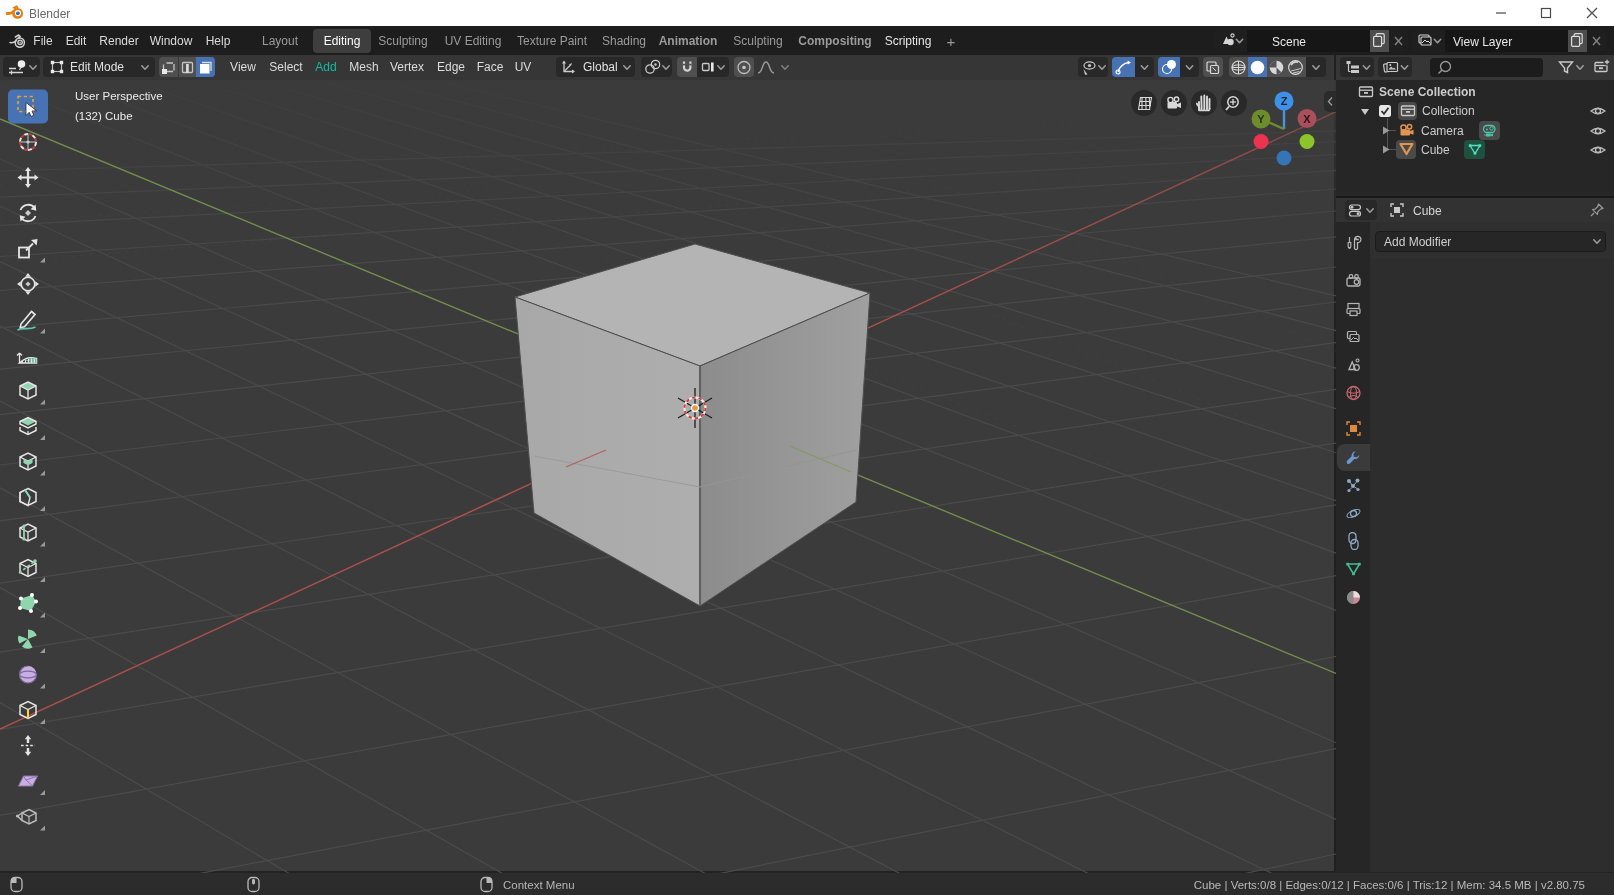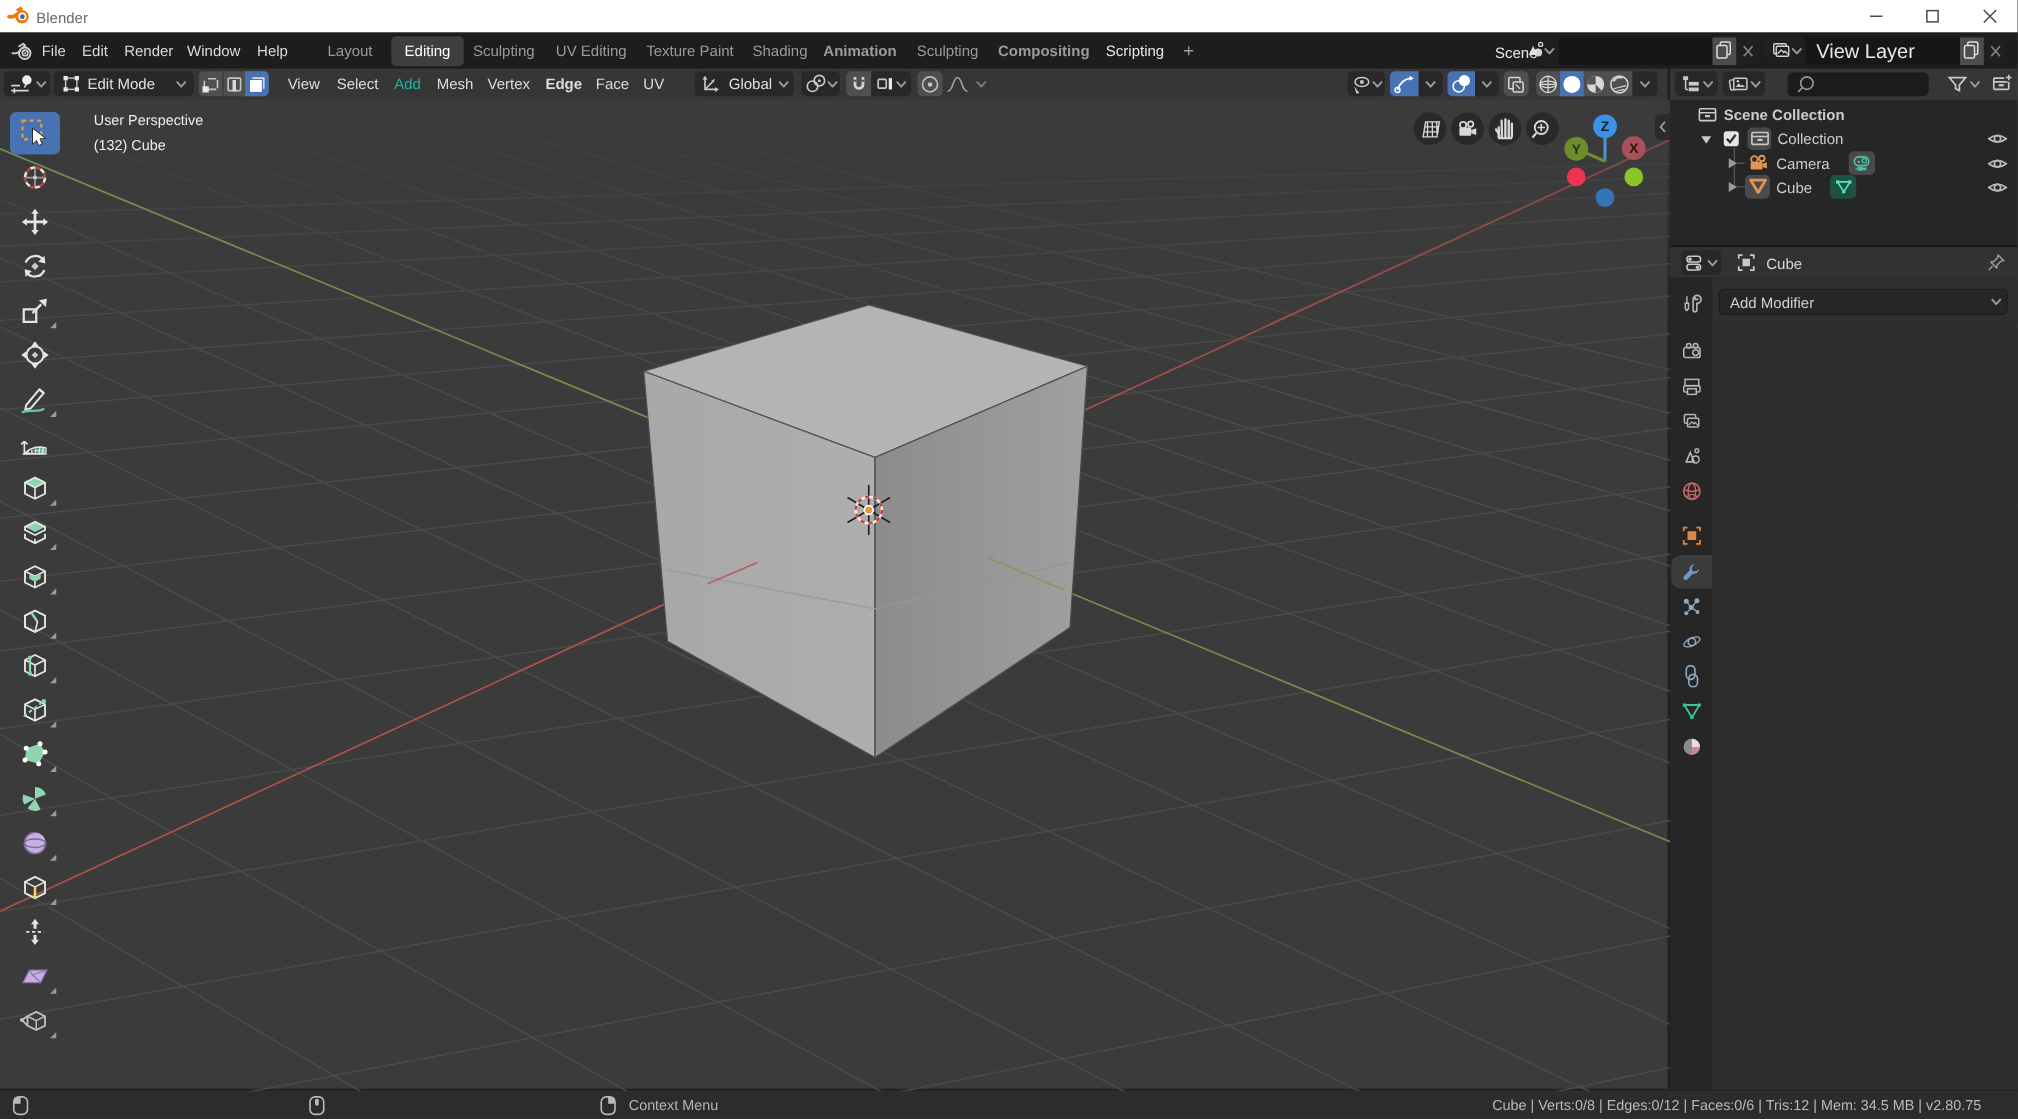--- a/index.html
+++ b/index.html
@@ -48,38 +48,38 @@
 <span style="position:absolute;left:951px;top:41px;transform:translate(-50%,-50%);font-size:12px;color:#9b9b9b;white-space:nowrap;font-weight:normal;letter-spacing:0px"><span style="font-size:15px">+</span></span>
 <div style="position:absolute;left:1214px;top:30px;width:194px;height:22px;background:#1f1f1f;border-radius:4px;"></div>
 <div style="position:absolute;left:1247px;top:30px;width:123px;height:22px;background:#161616;border-radius:0px;"></div>
 <div style="position:absolute;left:1370px;top:30px;width:19px;height:22px;background:#4d4d4d;border-radius:0px;"></div>
 <svg style="position:absolute;left:1216px;top:30px" width="30" height="22" viewBox="0 0 30 22">
       <path d="M7 14 L10.5 6.5 L14 14 Z" fill="#d5d5d5"></path>
       <circle cx="14.5" cy="12" r="3.2" fill="#d5d5d5"></circle>
       <circle cx="16.5" cy="5.5" r="1.6" fill="none" stroke="#d5d5d5" stroke-width="1.1"></circle>
       <path d="M20.3 9.24 L23.5 12.76 L26.7 9.24" fill="none" stroke="#999" stroke-width="1.6" stroke-linecap="round" stroke-linejoin="round"></path>
     </svg>
-<span style="position:absolute;left:1196px;top:41.5px;transform:translateY(-50%);font-size:12px;color:#e8e8e8;white-space:nowrap;font-weight:normal;letter-spacing:0px">Scene</span>
+<span style="position:absolute;left:1272px;top:41.5px;transform:translateY(-50%);font-size:12px;color:#e8e8e8;white-space:nowrap;font-weight:normal;letter-spacing:0px">Scene</span>
 <svg style="position:absolute;left:1370px;top:30px" width="19" height="22" viewBox="0 0 19 22">
       <rect x="6.2" y="3.6" width="8" height="10" rx="1.2" fill="none" stroke="#ddd" stroke-width="1.2"></rect>
       <rect x="3.6" y="6.4" width="8" height="10" rx="1.2" fill="#4d4d4d" stroke="#ddd" stroke-width="1.2"></rect>
     </svg>
 <svg style="position:absolute;left:1389px;top:30px" width="19" height="22" viewBox="0 0 19 22">
       <path d="M6 7 L13 15 M13 7 L6 15" stroke="#838383" stroke-width="1.4"></path>
     </svg>
 <div style="position:absolute;left:1412px;top:30px;width:194px;height:22px;background:#1f1f1f;border-radius:4px;"></div>
 <div style="position:absolute;left:1445px;top:30px;width:123px;height:22px;background:#161616;border-radius:0px;"></div>
 <div style="position:absolute;left:1568px;top:30px;width:19px;height:22px;background:#4d4d4d;border-radius:0px;"></div>
 <svg style="position:absolute;left:1414px;top:30px" width="30" height="22" viewBox="0 0 30 22">
       <rect x="5" y="5" width="10" height="8" rx="1" fill="none" stroke="#d5d5d5" stroke-width="1.1"></rect>
       <rect x="7" y="7" width="10" height="8" rx="1" fill="#1f1f1f" stroke="#d5d5d5" stroke-width="1.1"></rect>
       <path d="M8 13 L11 10 L13 12 L14 11 L16.5 13.5" fill="none" stroke="#d5d5d5" stroke-width="1"></path>
       <path d="M20.3 9.24 L23.5 12.76 L26.7 9.24" fill="none" stroke="#999" stroke-width="1.6" stroke-linecap="round" stroke-linejoin="round"></path>
     </svg>
-<span style="position:absolute;left:1453px;top:41.5px;transform:translateY(-50%);font-size:16px;color:#e8e8e8;white-space:nowrap;font-weight:normal;letter-spacing:0px">View Layer</span>
+<span style="position:absolute;left:1453px;top:41.5px;transform:translateY(-50%);font-size:12px;color:#e8e8e8;white-space:nowrap;font-weight:normal;letter-spacing:0px">View Layer</span>
 <svg style="position:absolute;left:1568px;top:30px" width="19" height="22" viewBox="0 0 19 22">
       <rect x="6.2" y="3.6" width="8" height="10" rx="1.2" fill="none" stroke="#ddd" stroke-width="1.2"></rect>
       <rect x="3.6" y="6.4" width="8" height="10" rx="1.2" fill="#4d4d4d" stroke="#ddd" stroke-width="1.2"></rect>
     </svg>
 <svg style="position:absolute;left:1587px;top:30px" width="19" height="22" viewBox="0 0 19 22">
       <path d="M6 7 L13 15 M13 7 L6 15" stroke="#838383" stroke-width="1.4"></path>
     </svg>
 <div style="position:absolute;left:0px;top:55px;width:1336px;height:25px;background:#363636;border-radius:0px;"></div>
 <div style="position:absolute;left:3px;top:57px;width:37px;height:20px;background:#282828;border-radius:4px;"></div>
 <svg style="position:absolute;left:6px;top:58px" width="34" height="19" viewBox="0 0 34 19">
@@ -112,21 +112,21 @@
     </svg>
 <svg style="position:absolute;left:196px;top:58px" width="19" height="19" viewBox="0 0 19 19">
       <path d="M6 4.5 L15 4.5 L15 13" fill="none" stroke="#dadada" stroke-width="1.3"></path>
       <rect x="4" y="6" width="9.5" height="9.5" fill="#ffffff"></rect>
     </svg>
 <span style="position:absolute;left:243px;top:67px;transform:translate(-50%,-50%);font-size:12px;color:#dcdcdc;white-space:nowrap;font-weight:normal;letter-spacing:0px">View</span>
 <span style="position:absolute;left:286px;top:67px;transform:translate(-50%,-50%);font-size:12px;color:#dcdcdc;white-space:nowrap;font-weight:normal;letter-spacing:0px">Select</span>
 <span style="position:absolute;left:326px;top:67px;transform:translate(-50%,-50%);font-size:12px;color:#14b8a6;white-space:nowrap;font-weight:normal;letter-spacing:0px">Add</span>
 <span style="position:absolute;left:364px;top:67px;transform:translate(-50%,-50%);font-size:12px;color:#dcdcdc;white-space:nowrap;font-weight:normal;letter-spacing:0px">Mesh</span>
 <span style="position:absolute;left:407px;top:67px;transform:translate(-50%,-50%);font-size:12px;color:#dcdcdc;white-space:nowrap;font-weight:normal;letter-spacing:0px">Vertex</span>
-<span style="position:absolute;left:451px;top:67px;transform:translate(-50%,-50%);font-size:12px;color:#dcdcdc;white-space:nowrap;font-weight:bold;letter-spacing:0px">Edge</span>
+<span style="position:absolute;left:451px;top:67px;transform:translate(-50%,-50%);font-size:12px;color:#dcdcdc;white-space:nowrap;font-weight:normal;letter-spacing:0px">Edge</span>
 <span style="position:absolute;left:490px;top:67px;transform:translate(-50%,-50%);font-size:12px;color:#dcdcdc;white-space:nowrap;font-weight:normal;letter-spacing:0px">Face</span>
 <span style="position:absolute;left:523px;top:67px;transform:translate(-50%,-50%);font-size:12px;color:#dcdcdc;white-space:nowrap;font-weight:normal;letter-spacing:0px">UV</span>
 <div style="position:absolute;left:556px;top:57px;width:79px;height:20px;background:#282828;border-radius:4px;"></div>
 <svg style="position:absolute;left:559px;top:58px" width="18" height="18" viewBox="0 0 18 18">
       <path d="M5 3.5 L5 13.5 L15 13.5" fill="none" stroke="#c9c9c9" stroke-width="1.3"></path>
       <path d="M3 5.5 L5 2.5 L7 5.5 Z" fill="#c9c9c9"></path>
       <path d="M13 11.5 L16 13.5 L13 15.5 Z" fill="#c9c9c9"></path>
       <path d="M5.5 13 L11 7.5" stroke="#c9c9c9" stroke-width="1.2"></path>
       <path d="M10 6.5 L13 5 L11.8 8.2 Z" fill="#c9c9c9"></path>
     </svg>

